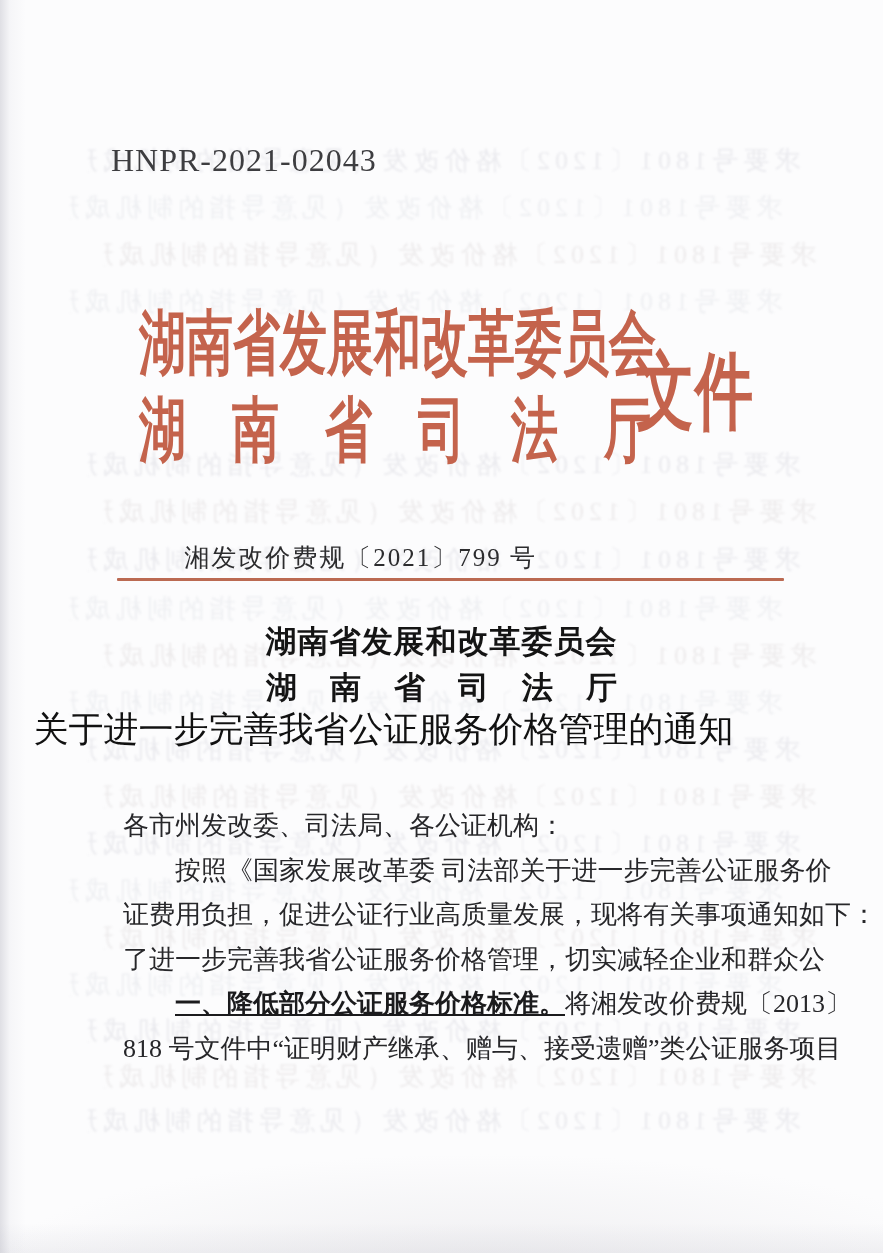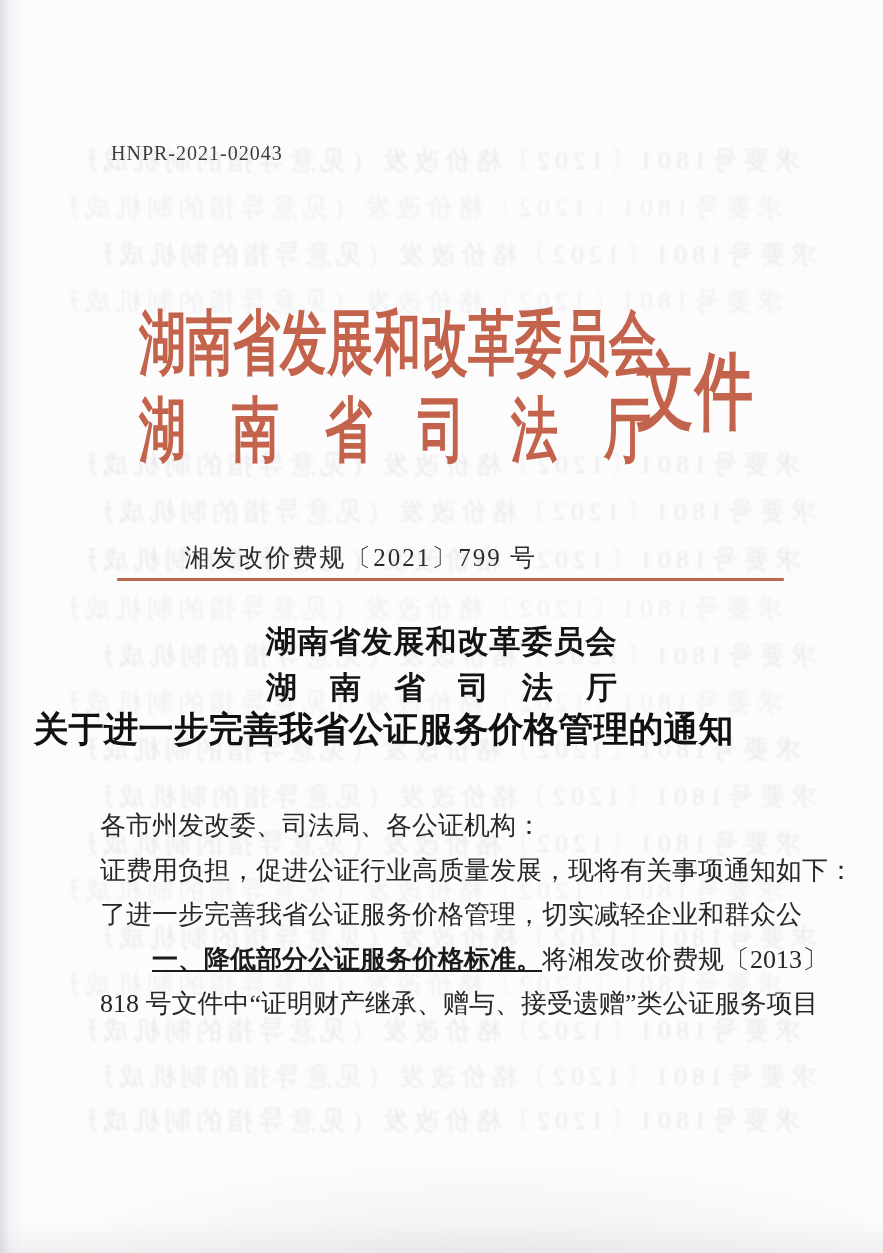--- a/index.html
+++ b/index.html
@@ -18,21 +18,21 @@
     transform:scaleX(-1);
     color:rgba(105,110,130,0.12);
     font-size:26px;line-height:30px;letter-spacing:5px;white-space:nowrap;
     filter:blur(1.2px);
     pointer-events:none;
   }
   .bleed:nth-of-type(even){left:70px;color:rgba(105,110,130,0.09);}
   .bleed:nth-of-type(3n){left:104px;color:rgba(120,100,100,0.11);}
   .doc-code{
     position:absolute;left:111px;top:142px;
-    font-size:20px;letter-spacing:1px;color:#3d3d40;
+    font-size:32px;letter-spacing:1px;color:#3d3d40;
   }
   .red{color:#c4634c;}
   .red-l1{
     position:absolute;left:139px;top:308px;width:516px;
     font-size:47px;font-weight:bold;line-height:1;white-space:nowrap;
     transform:scaleY(1.5);transform-origin:top left;text-align:justify;
   }
   .red-l2{
     position:absolute;left:139px;top:395px;width:516px;
     font-size:47px;font-weight:bold;line-height:1;white-space:nowrap;
@@ -56,27 +56,27 @@
     position:absolute;left:0;top:621px;width:883px;text-align:center;
     font-size:31px;font-weight:bold;color:#141414;letter-spacing:1px;
   }
   .title-l2{
     position:absolute;left:0;top:667px;width:883px;text-align:center;
     font-size:31px;font-weight:bold;color:#141414;
     letter-spacing:33px;padding-left:33px;box-sizing:border-box;
   }
   .title-l3{
     position:absolute;left:0;top:706px;width:767px;text-align:center;
-    font-size:35px;font-weight:bold;color:#111;letter-spacing:0px;
+    font-size:35px;font-weight:normal;color:#111;letter-spacing:0px;
   }
   .body-text{
     position:absolute;left:100px;top:804px;width:740px;
     font-size:26px;color:#27272a;
   }
-  .bline{height:44.5px;line-height:44.5px;white-space:nowrap;letter-spacing:0px;}
+  .bline{height:44.5px;line-height:44.5px;white-space:nowrap;letter-spacing:0px;margin-left:23px;}
   .indent{padding-left:52px;}
   .bold{font-weight:bold;color:#1b1b1d;text-decoration:underline;}
 </style>
 </head>
 <body>
 
 <div class="page">
 
   <div class="bleed" style="top:146px">求要号1801〔1202〕格价改发（见意导指的制机成形格价务服证公善完步一进于关部法司委革改展发家国《照按下如知通项事关有将现</div>
   <div class="bleed" style="top:193px">求要号1801〔1202〕格价改发（见意导指的制机成形格价务服证公善完步一进于关部法司委革改展发家国《照按下如知通项事关有将现</div>
@@ -106,19 +106,20 @@
 
   <div class="doc-number">湘发改价费规〔2021〕799 号</div>
   <div class="red-rule"></div>
 
   <div class="title-l1">湖南省发展和改革委员会</div>
   <div class="title-l2">湖南省司法厅</div>
   <div class="title-l3">关于进一步完善我省公证服务价格管理的通知</div>
 
   <div class="body-text">
     <div class="bline">各市州发改委、司法局、各公证机构：</div>
+    <div class="bline indent">按照《国家发展改革委 司法部关于进一步完善公证服务价</div>
     <div class="bline">证费用负担，促进公证行业高质量发展，现将有关事项通知如下：</div>
     <div class="bline">了进一步完善我省公证服务价格管理，切实减轻企业和群众公</div>
     <div class="bline indent"><span class="bold">一、降低部分公证服务价格标准。</span><span>将湘发改价费规〔2013〕</span></div>
     <div class="bline">818 号文件中“证明财产继承、赠与、接受遗赠”类公证服务项目</div>
   </div>
 
 </div>
 
 </body></html>

